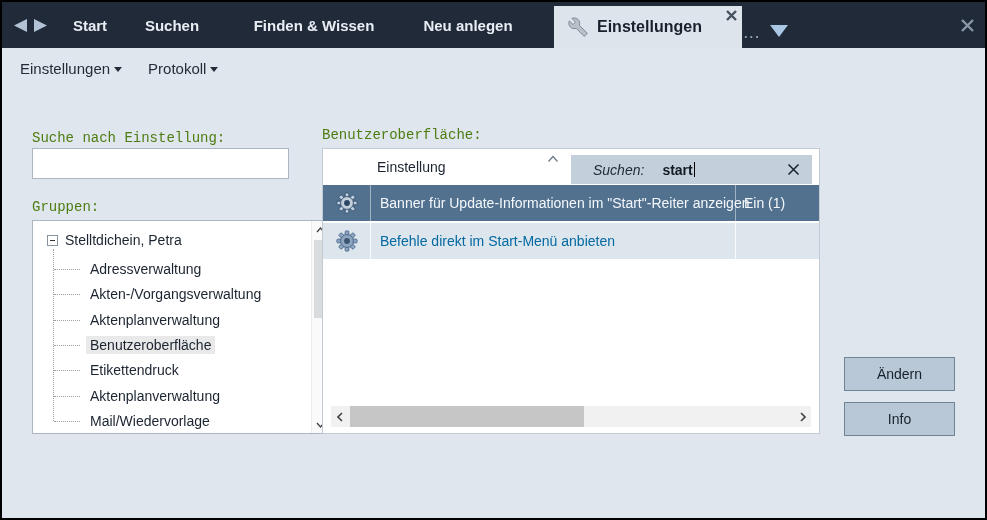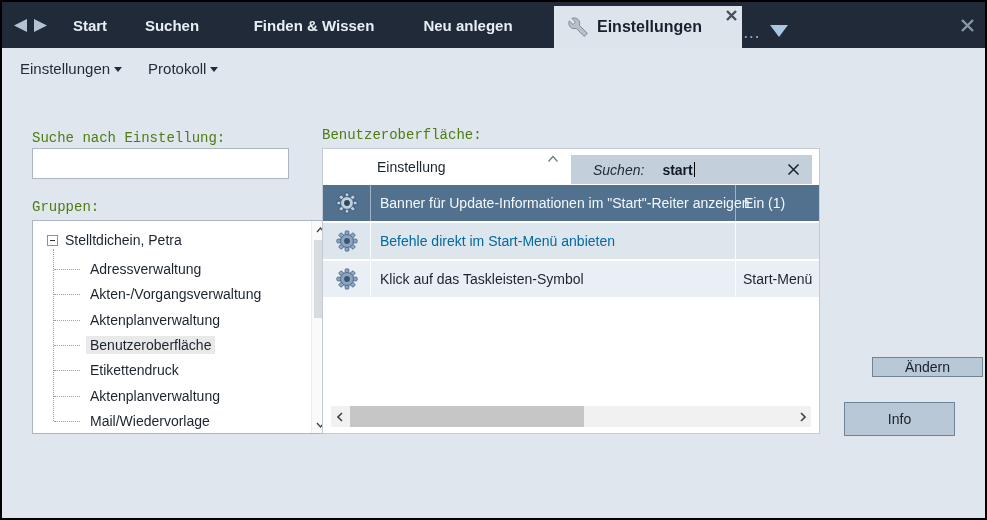--- a/index.html
+++ b/index.html
@@ -102,21 +102,21 @@
   .hscroll .arrow { position: absolute; top: 0; width: 17px; height: 21px; display: flex; align-items: center; justify-content: center; cursor: pointer; }
   .hscroll .arrow.left { left: 0; }
   .hscroll .arrow.right { right: 0; }
   .hscroll .thumb { position: absolute; left: 19px; top: 0; width: 234px; height: 21px; background: #c6c6c6; cursor: pointer; }
 
   
   .btn {
     position: absolute; background: #b8c8d6; border: 1px solid #6f8495; color: #17202b;
     font-size: 14px; font-family: "Liberation Sans", sans-serif; cursor: pointer;
   }
-  .btn-aendern  { left: 870px; top: 355px; width: 111px; height: 20px; }
+  .btn-aendern  { left: 842px; top: 355px; width: 111px; height: 34px; }
   .btn-info     { left: 842px; top: 400px; width: 111px; height: 34px; }
   .btn-close    { left: 855px; top: 468px; width: 115px; height: 34px; }
 </style>
 </head>
 <body>
 
 <div class="window">
 
   <div class="tabbar">
     <div class="nav-arrows">
@@ -264,36 +264,20 @@
           <rect x="10" y="1" width="4" height="22" rx="1" transform="rotate(90 12 12)"></rect>
           <rect x="10" y="1" width="4" height="22" rx="1" transform="rotate(135 12 12)"></rect>
           <circle cx="12" cy="12" r="7"></circle>
         </g>
         <circle cx="12" cy="12" r="3.2" fill="#3c5671"></circle>
       </svg>
       <span class="setting">Befehle direkt im Start-Menü anbieten</span>
       <span class="value"></span>
     </div>
 
-    <div class="trow row-2">
-      <div class="coldiv" style="left:47px;"></div>
-      <div class="coldiv" style="left:412px;"></div>
-      <svg class="gear" width="22" height="22" viewBox="0 0 24 24">
-        <g fill="#8ea6c0" stroke="#49678c" stroke-width="1">
-          <rect x="10" y="1" width="4" height="22" rx="1"></rect>
-          <rect x="10" y="1" width="4" height="22" rx="1" transform="rotate(45 12 12)"></rect>
-          <rect x="10" y="1" width="4" height="22" rx="1" transform="rotate(90 12 12)"></rect>
-          <rect x="10" y="1" width="4" height="22" rx="1" transform="rotate(135 12 12)"></rect>
-          <circle cx="12" cy="12" r="7"></circle>
-        </g>
-        <circle cx="12" cy="12" r="3.2" fill="#3c5671"></circle>
-      </svg>
-      <span class="setting">Klick auf das Taskleisten-Symbol</span>
-      <span class="value">Start-Menü</span>
-    </div>
 
     <div class="hscroll">
       <div class="arrow left">
         <svg width="6" height="10" viewBox="0 0 6 10">
             <path d="M5 1 L1 5 L5 9" fill="none" stroke="#444" stroke-width="1.6"></path>
           </svg>
       </div>
       <div class="thumb"></div>
       <div class="arrow right">
         <svg width="6" height="10" viewBox="0 0 6 10">

